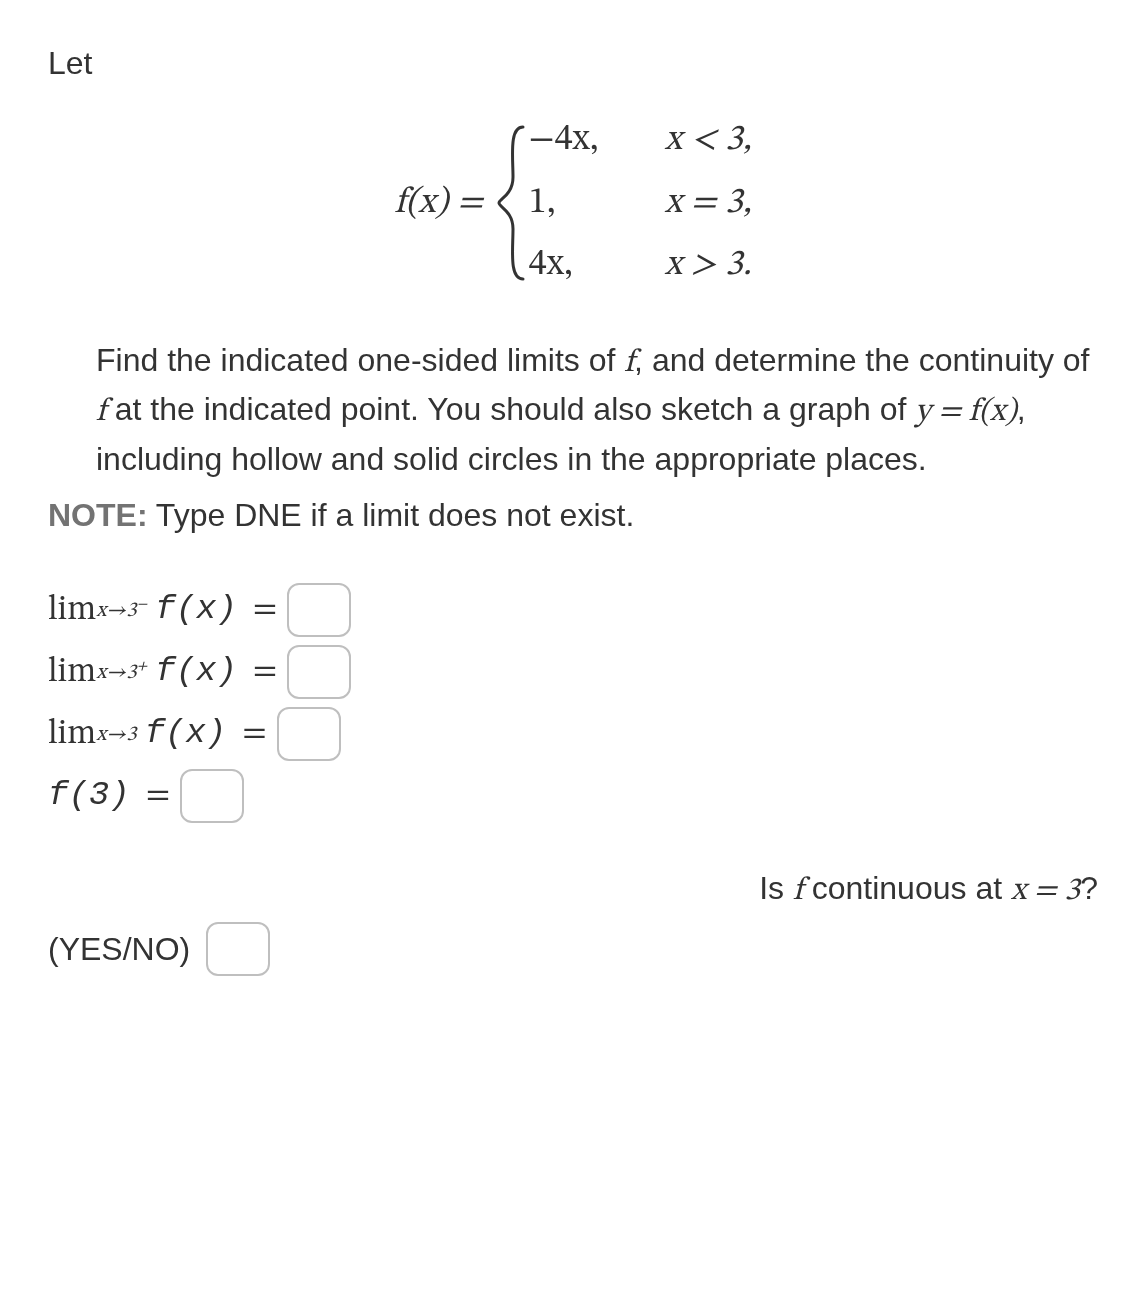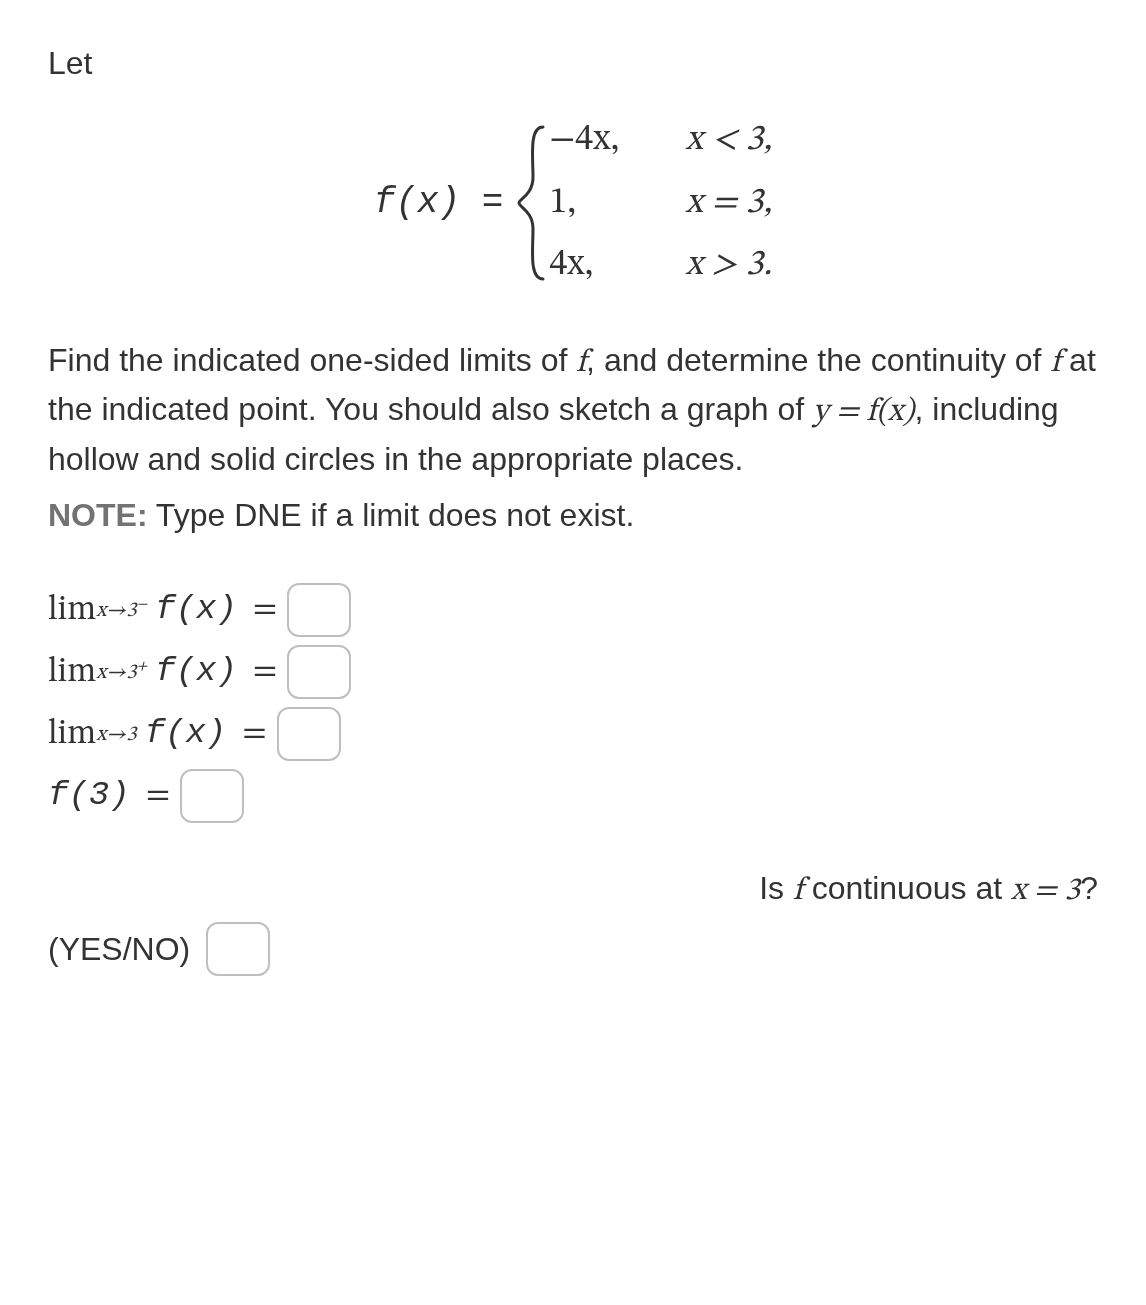--- a/index.html
+++ b/index.html
@@ -33,21 +33,20 @@
     margin: 10px 0 46px 0;
   }
   .piecewise {
     display: flex;
     align-items: center;
     font-size: 36px;
   }
   .fx-label {
     white-space: nowrap;
     margin-right: 12px;
-    font-family: Liberation Mono, monospace;
   }
   .brace-col {
     position: relative;
     width: 34px;
     align-self: stretch;
     display: flex;
     align-items: center;
     justify-content: center;
   }
   .brace-col svg {
@@ -56,20 +55,21 @@
   }
   .cases {
     display: grid;
     grid-template-columns: minmax(90px, auto) auto;
     column-gap: 46px;
     row-gap: 10px;
     align-items: center;
   }
   .paragraph {
     margin-bottom: 10px;
+    margin-left: 48px;
   }
   .note-line {
     margin-top: 6px;
     margin-bottom: 44px;
   }
   .note-line b {
     font-weight: 700;
     color: #737373;
   }
   .answer-line {

